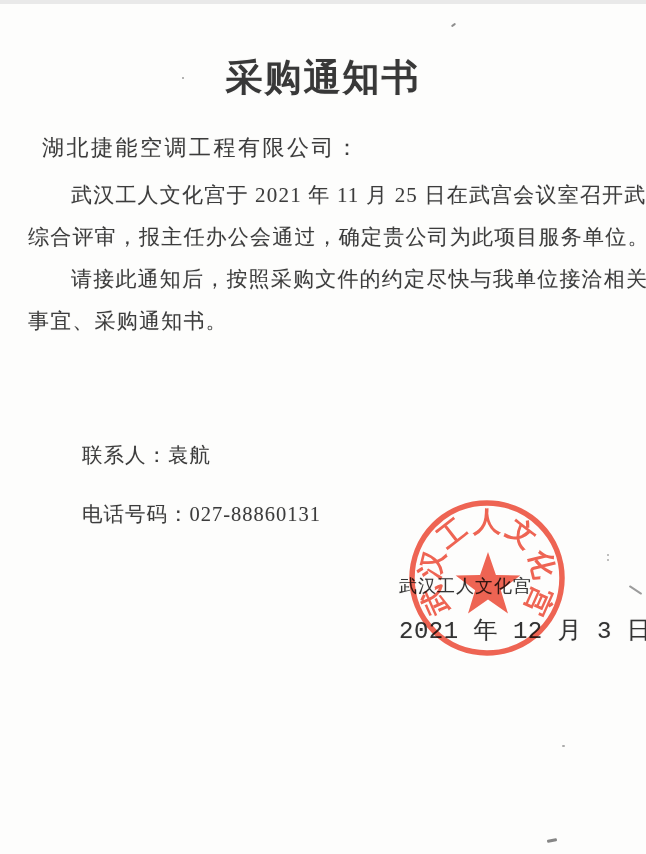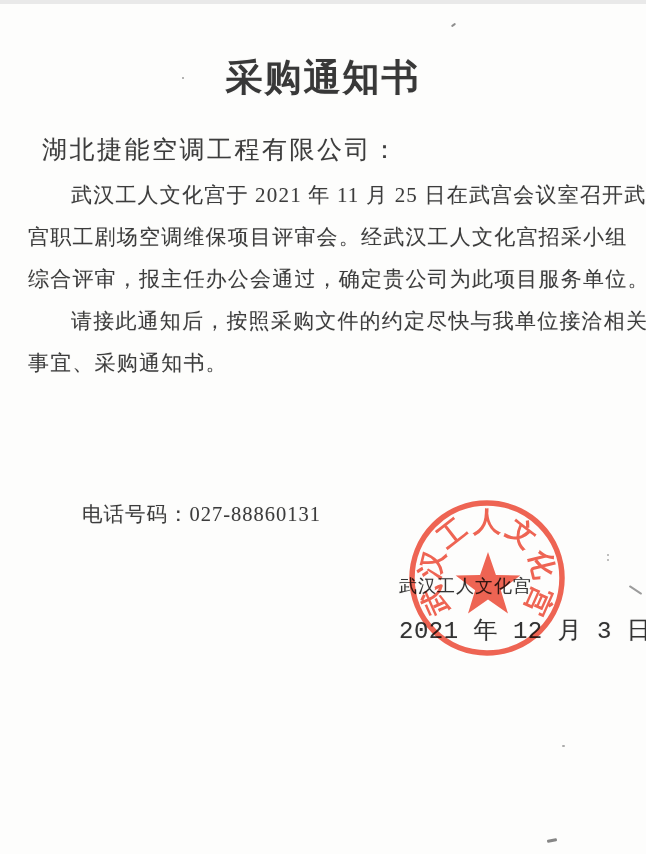--- a/index.html
+++ b/index.html
@@ -14,21 +14,21 @@
   }
   .doc-title{
     position:absolute;top:24px;left:0;width:646px;
     text-align:center;
     font-size:37px;font-weight:600;letter-spacing:2px;
     color:#383838;
     text-shadow:0 0 1px rgba(60,60,60,.25);
   }
   .addressee{
     position:absolute;left:42px;top:129px;
-    font-size:25px;letter-spacing:2.5px;white-space:nowrap;
+    font-size:22px;letter-spacing:2.5px;white-space:nowrap;
     text-shadow:0 0 1px rgba(60,60,60,.2);
   }
   .body-text{
     position:absolute;left:28px;top:170px;width:575px;
     font-size:21px;line-height:42px;letter-spacing:1.2px;
     text-shadow:0 0 1px rgba(60,60,60,.2);
   }
   .body-line{white-space:nowrap;}
   .body-line.indent{text-indent:43px;}
   .contact-line{
@@ -68,26 +68,26 @@
 <body>
 
 <div class="page">
 
   <h1 class="doc-title">采购通知书</h1>
 
   <div class="addressee">湖北捷能空调工程有限公司：</div>
 
   <div class="body-text">
     <div class="body-line indent">武汉工人文化宫于 2021 年 11 月 25 日在武宫会议室召开武</div>
-    <div class="body-line">宫职工剧场空调维保项目评审会。经武汉工人文化宫招采小组</div>
     <div class="body-line">综合评审，报主任办公会通过，确定贵公司为此项目服务单位。</div>
     <div class="body-line indent">请接此通知后，按照采购文件的约定尽快与我单位接洽相关</div>
     <div class="body-line">事宜、采购通知书。</div>
   </div>
 
+  <div class="contact-line contact-person">联系人：袁航</div>
   <div class="contact-line contact-phone">电话号码：027-88860131</div>
 
   <div class="sig-line sig-org">武汉工人文化宫</div>
   <div class="sig-line sig-date">2021 年 12 月 3 日</div>
 
   <svg class="stamp" viewBox="-85 -85 170 170" xmlns="http://www.w3.org/2000/svg">
     <circle id="seal-ring" cx="0" cy="0" r="75" fill="none" stroke-width="5.5" stroke="#ee4f3c"></circle>
     <polygon id="seal-star" transform="translate(1,8)" points="0,-34 7.94,-10.92 32.34,-10.51 12.84,4.17 19.99,27.51 0,13.5 -19.99,27.51 -12.84,4.17 -32.34,-10.51 -7.94,-10.92" fill="#ee4f3c"></polygon>
     <g id="seal-text-group">
         <text x="-52.07" y="23.18" dy="0.35em" text-anchor="middle" transform="rotate(-114 -52.07 23.18)" fill="#ee4f3c" class="seal-char">武</text>

